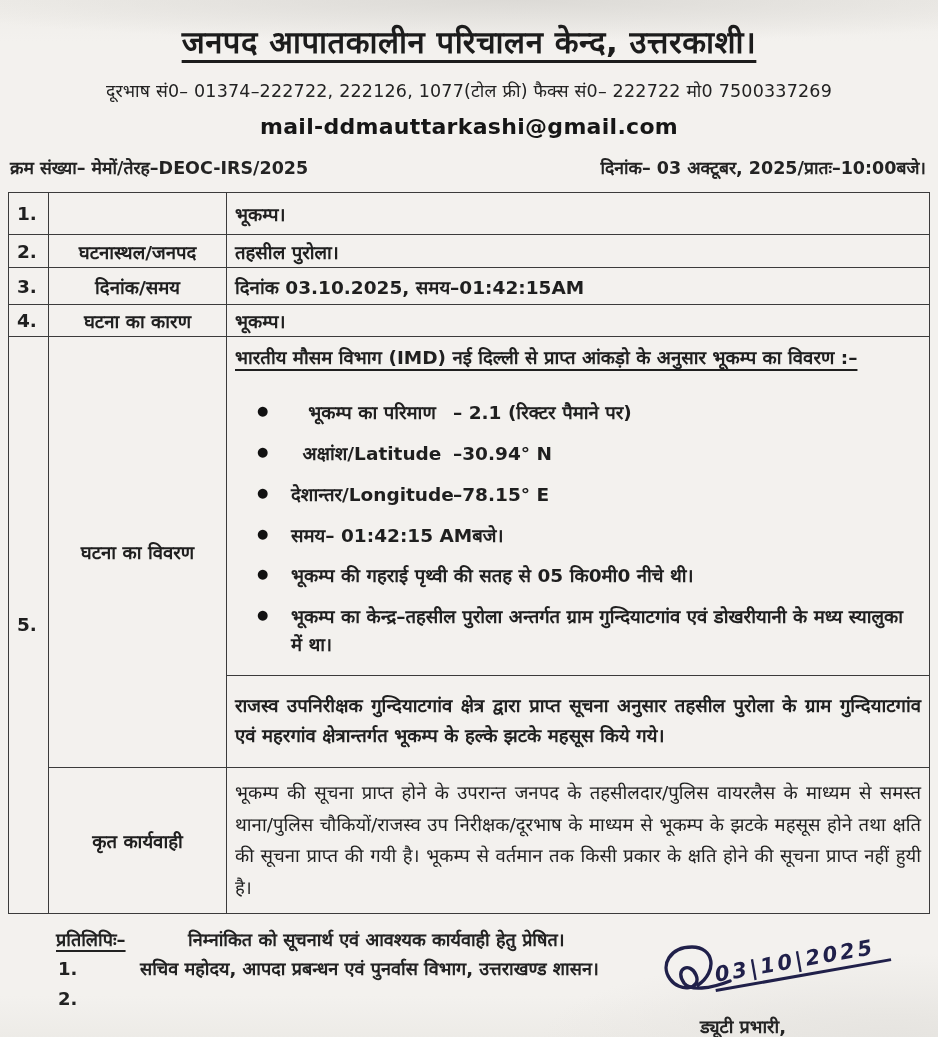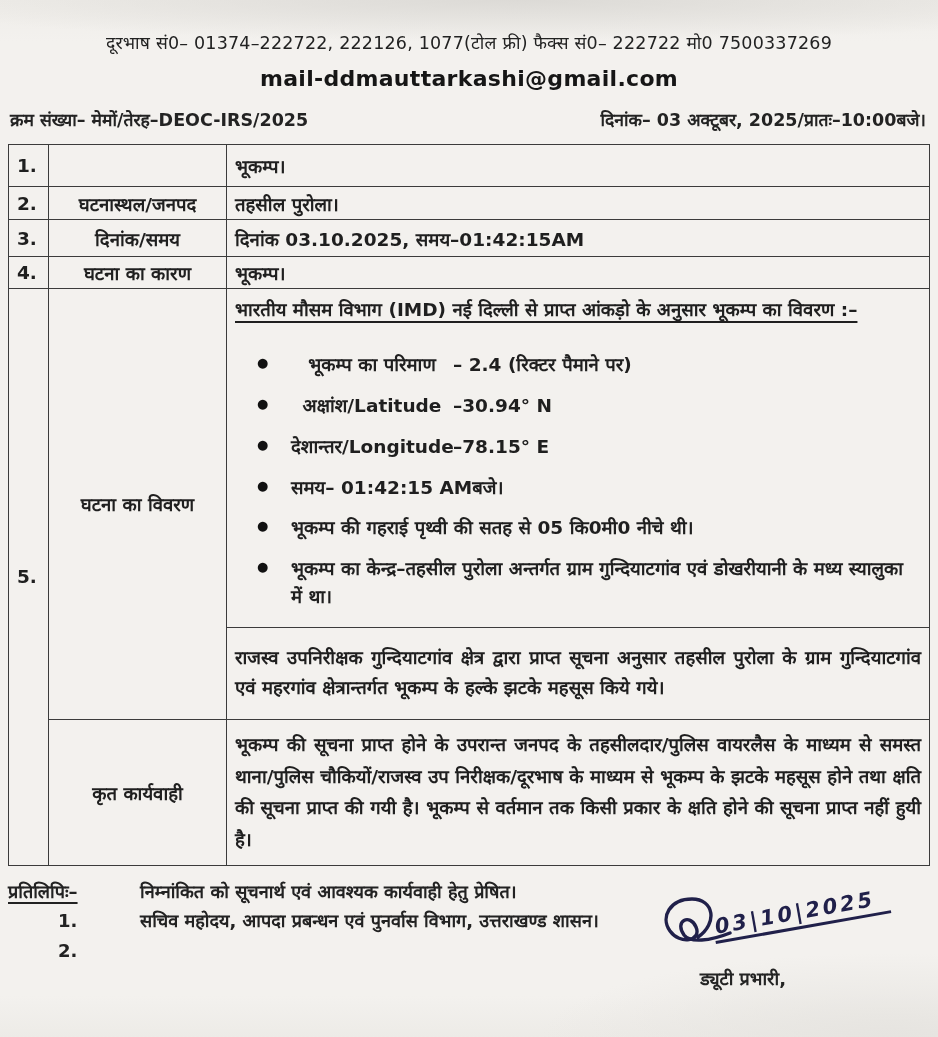--- a/index.html
+++ b/index.html
@@ -44,61 +44,62 @@
   table.main td { border:1.6px solid #3b3b3b; padding:3px 8px; vertical-align:middle; }
   td.no-cell   { width:40px;  font-weight:700; text-align:left; padding-left:9px; }
   td.lbl-cell  { width:178px; font-weight:700; text-align:center; padding-left:2px; padding-right:2px; }
   td.val-cell  { font-weight:600; padding-left:11px; }
   tr.r1 td { height:42px; }
   tr.r2 td { height:33px; }
   tr.r3 td { height:37px; }
   tr.r4 td { height:31px; }
   td.details-cell { height:298px; vertical-align:top; padding:5px 12px 8px 9px; }
   td.report-cell  { height:92px;  vertical-align:top; font-weight:600; line-height:1.62; padding:5px 10px 4px 9px; text-align:justify; }
-  td.action-cell  { height:146px; vertical-align:top; font-weight:700; line-height:1.7;  padding:7px 12px 4px 9px; text-align:justify; }
+  td.action-cell  { height:146px; vertical-align:top; font-weight:400; line-height:1.7;  padding:7px 12px 4px 9px; text-align:justify; }
   td.action-lbl   { vertical-align:bottom; padding-bottom:16px; }
 
   .detail-intro {
     font-weight:700; line-height:1.7;
     text-decoration:underline; text-decoration-thickness:1.6px; text-underline-offset:5px;
     margin:2px 0 0 0;
   }
   ul.detail-list { list-style:none; margin:26px 0 0 0; padding:0 0 0 22px; }
   ul.detail-list li { display:flex; align-items:flex-start; margin-bottom:13px; font-weight:600; line-height:1.5; }
   .bullet-dot { width:34px; flex:0 0 34px; font-size:13px; line-height:1.9; color:#111; }
   .b-label { width:162px; flex:0 0 162px;text-align:center; }
   .b-value { flex:1; }
   .b-text  { flex:1; padding-right:4px; }
 
   
   .footer { margin-top:11px; font-size:18px; position:relative; height:185px; }
   .copy-row { display:flex; align-items:baseline; line-height:1.65; }
   .copy-head {
     width:132px; flex:0 0 132px; font-weight:700;
-    text-decoration:underline; text-decoration-thickness:1.8px; text-underline-offset:4px;
+    text-decoration:underline; text-decoration-thickness:1.8px; text-underline-offset:4px;margin-left:48px;
   }
   .copy-no { width:132px; flex:0 0 132px; font-weight:700; padding-left:50px; }
   .copy-text { font-weight:600; }
 
   .sig-area { position:absolute; right:22px; top:22px; width:330px; text-align:center; color:#20204a; }
   .sig-mark { position:relative; height:62px; }
   .sig-loop { position:absolute; left:62px; top:-6px; }
   .sig-date {
     position:absolute; left:138px; top:16px;
     font-size:21px; font-weight:700; font-style:italic; letter-spacing:3px;
     transform:rotate(-10deg); transform-origin:left bottom;
     border-bottom:3px solid #20204a; padding:0 14px 2px 2px; white-space:nowrap;
   }
   .sig-lines { margin-top:2px; font-weight:700; color:#242424; line-height:1.75; font-size:18px; }
 </style>
 </head>
 <body>
 
 <div class="page">
 
+  <h1 class="doc-title"><span class="u">जनपद आपातकालीन परिचालन केन्द, उत्तरकाशी।</span></h1>
   <div class="phone-line">दूरभाष सं0– 01374–222722, 222126, 1077(टोल फ्री) फैक्स सं0– 222722 मो0 7500337269</div>
   <div class="email-line">mail-ddmauttarkashi@gmail.com</div>
   <div class="ref-row">
     <span>क्रम संख्या– मेमों/तेरह–DEOC-IRS/2025</span>
     <span>दिनांक– 03 अक्टूबर, 2025/प्रातः–10:00बजे।</span>
   </div>
 
   <table class="main">
     <tbody>
         <tr class="r1">
@@ -124,21 +125,21 @@
 
     <tr>
       <td class="no-cell" rowspan="3" style="vertical-align:middle;">5.</td>
       <td class="lbl-cell" rowspan="2">घटना का विवरण</td>
       <td class="val-cell details-cell">
         <p class="detail-intro">भारतीय मौसम विभाग (IMD) नई दिल्ली से प्राप्त आंकड़ो के अनुसार भूकम्प का विवरण :–</p>
         <ul class="detail-list">
           <li>
             <span class="bullet-dot">●</span>
             <span class="b-label">भूकम्प का परिमाण</span>
-            <span class="b-value">– 2.4 (रिक्टर पैमाने पर)</span>
+            <span class="b-value">– 2.1 (रिक्टर पैमाने पर)</span>
           </li>
           <li>
             <span class="bullet-dot">●</span>
             <span class="b-label">अक्षांश/Latitude</span>
             <span class="b-value">–30.94° N</span>
           </li>
           <li>
             <span class="bullet-dot">●</span>
             <span class="b-label">देशान्तर/Longitude</span>
             <span class="b-value">–78.15° E</span>

